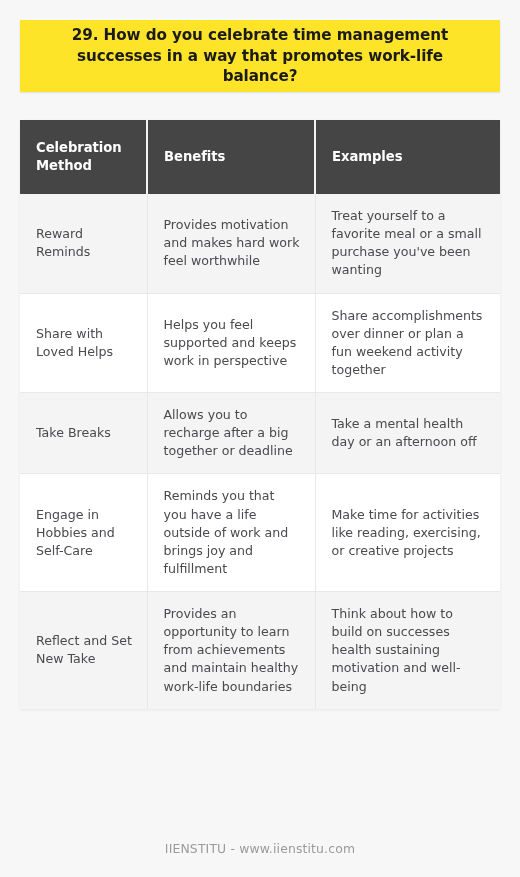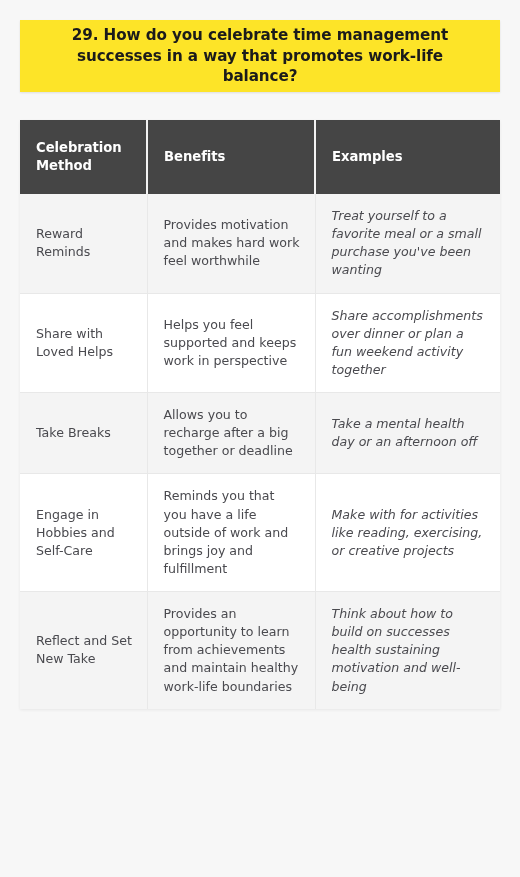--- a/index.html
+++ b/index.html
@@ -84,21 +84,21 @@
   table.matrix tbody td {
     font-size: 12.6px;
     color: #4a4a4f;
     line-height: 1.44;
     vertical-align: middle;
     padding: 13px 14px 13px 16px;
     box-sizing: border-box;
     border-right: 1px solid #e8e8e8;
     border-bottom: 1px solid #e8e8e8;
   }
-  table.matrix tbody td:last-child { border-right: none; font-style: italic; }
+  table.matrix tbody td:last-child { border-right: none; }
   table.matrix tbody tr:last-child td { border-bottom: none; }
 
   table.matrix tbody tr.odd td { background: #f4f4f4; }
   table.matrix tbody tr.even td { background: #ffffff; }
 
   
   .footer {
     position: absolute;
     left: 0;
     top: 838px;
@@ -146,25 +146,28 @@
           <td>Share accomplishments over dinner or plan a fun weekend activity together</td>
         </tr>
         <tr class="odd">
           <td>Take Breaks</td>
           <td>Allows you to recharge after a big together or deadline</td>
           <td>Take a mental health day or an afternoon off</td>
         </tr>
         <tr class="even">
           <td>Engage in Hobbies and Self-Care</td>
           <td>Reminds you that you have a life outside of work and brings joy and fulfillment</td>
-          <td>Make with for activities like reading, exercising, or creative projects</td>
+          <td>Make time for activities like reading, exercising, or creative projects</td>
         </tr>
         <tr class="odd">
           <td>Reflect and Set New Take</td>
           <td>Provides an opportunity to learn from achievements and maintain healthy work-life boundaries</td>
           <td>Think about how to build on successes health sustaining motivation and well-being</td>
         </tr>
       </tbody>
     </table>
   </div>
 
+  <div class="footer">
+    <span class="footer-text">IIENSTITU - www.iienstitu.com</span>
+  </div>
 
 </div>
 
 </body></html>

